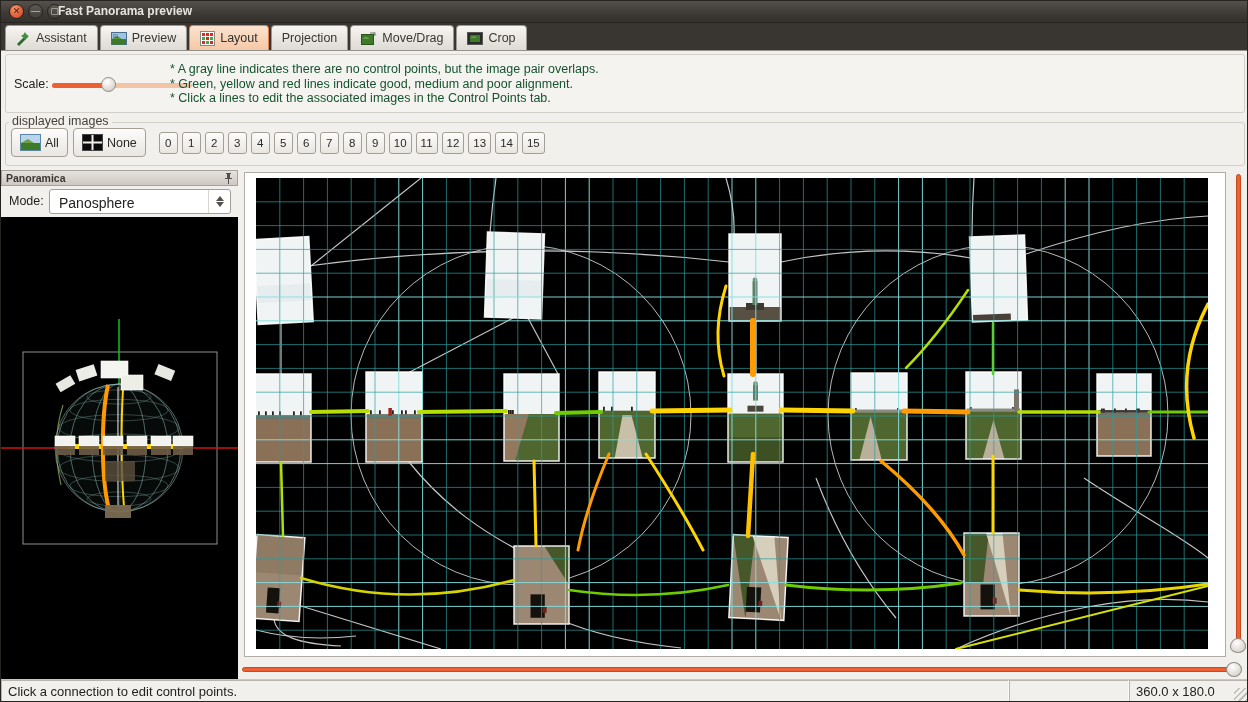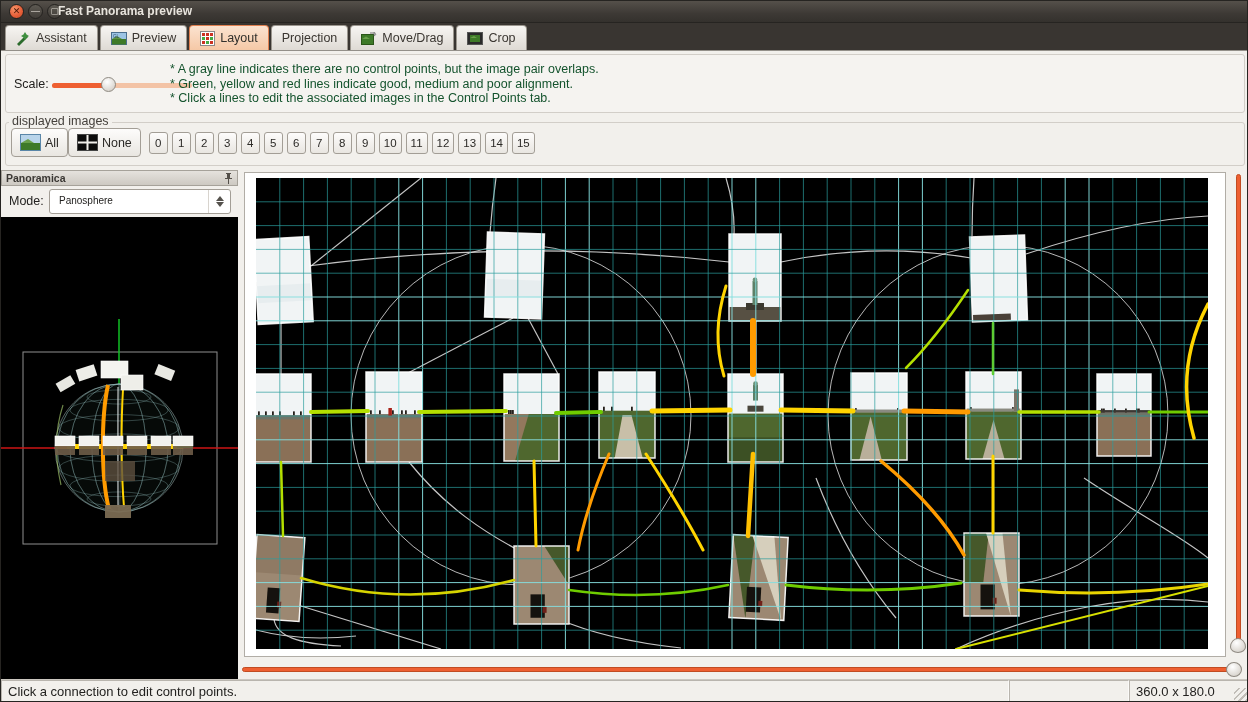--- a/index.html
+++ b/index.html
@@ -35,38 +35,38 @@
   .hscale .fill { position:absolute; left:0; top:6px; height:5px; border-radius:3px 0 0 3px; background:#ee5f31; }
   .hscale .thumb { position:absolute; top:0; width:15px; height:15px; border-radius:50%;
     background:radial-gradient(circle at 40% 30%, #ffffff, #dcd8d2 70%, #c6c1ba); border:1px solid #8f8a82; }
   .notes { position:absolute; left:164px; top:7px; font-size:12.5px; color:#14532d; line-height:14.5px; }
 
   
   .dispgroup { position:absolute; left:4px; top:113px; width:1240px; height:36px; }
   .dispgroup .legend { position:absolute; left:4px; top:0px; font-size:12.5px; color:#45413c; background:#f2f0ec; padding:0 3px; z-index:2; }
   .dispgroup .frame { position:absolute; left:0; top:8px; width:100%; height:44px; border:1px solid #d2cec8; border-radius:3px; }
   .btnrow { position:absolute; left:6px; top:14px; display:flex; align-items:center; }
-  .pbtn { display:flex; align-items:center; gap:4px; height:29px; padding:0 8px; 
+  .pbtn { display:flex; align-items:center; gap:4px; height:29px; padding:0 8px; margin-right:5px;
     font-size:12.5px; color:#2c2a27; background:linear-gradient(#fdfcfb,#e9e6e1);
     border:1px solid #a39e96; border-radius:4px; cursor:pointer; }
   .numbtns { display:flex; gap:4px; margin-left:8px; }
   .numbtn { min-width:19px; height:22px; padding:0 4px; font-size:11.5px; color:#2c2a27;
     background:linear-gradient(#fdfcfb,#e9e6e1); border:1px solid #a39e96; border-radius:3px; cursor:pointer; }
 
   
   .sidepanel { position:absolute; left:0; top:168px; width:238px; height:510px; background:#f2f0ec; }
   .sp-header { position:absolute; left:0; top:1px; width:237px; height:16px;
     background:linear-gradient(#e5e2dd,#cdc9c2); border:1px solid #a6a29a;
     font-size:10.5px; font-weight:bold; color:#3a3733; line-height:14px; padding-left:4px; }
   .pin { position:absolute; right:3px; top:1px; cursor:pointer; }
   .mode-row { position:absolute; left:0; top:17px; width:237px; height:31px; }
   .mode-label { position:absolute; left:8px; top:8px; font-size:12.5px; color:#232220; }
   .combo { position:absolute; left:48px; top:3px; width:182px; height:25px; background:#fff;
     border:1px solid #a39e96; border-radius:3px; cursor:pointer; }
-  .combo .val { position:absolute; left:9px; top:5px; font-size:10px; color:#232220; }
+  .combo .val { position:absolute; left:9px; top:5px; font-size:14px; color:#232220; }
   .combo .spin { position:absolute; right:0; top:0; width:22px; height:100%; border-left:1px solid #d8d4ce; }
   .combo .up   { position:absolute; left:7px; top:6px;  width:0; height:0; border-left:4px solid transparent; border-right:4px solid transparent; border-bottom:5px solid #55524d; }
   .combo .down { position:absolute; left:7px; bottom:6px; width:0; height:0; border-left:4px solid transparent; border-right:4px solid transparent; border-top:5px solid #55524d; }
   .sphereview { position:absolute; left:0; top:48px; width:237px; height:462px; background:#000; cursor:pointer; }
 
   
   .canvasarea { position:absolute; left:238px; top:168px; width:1010px; height:510px; background:#f2f0ec; }
   .cframe { position:absolute; left:5px; top:3px; width:982px; height:485px; background:#fff; border:1px solid #b1ada6; }
   .cframe svg { position:absolute; left:11px; top:5px; cursor:crosshair; }
   .vscale { position:absolute; left:990px; top:3px; width:18px; height:488px; }

